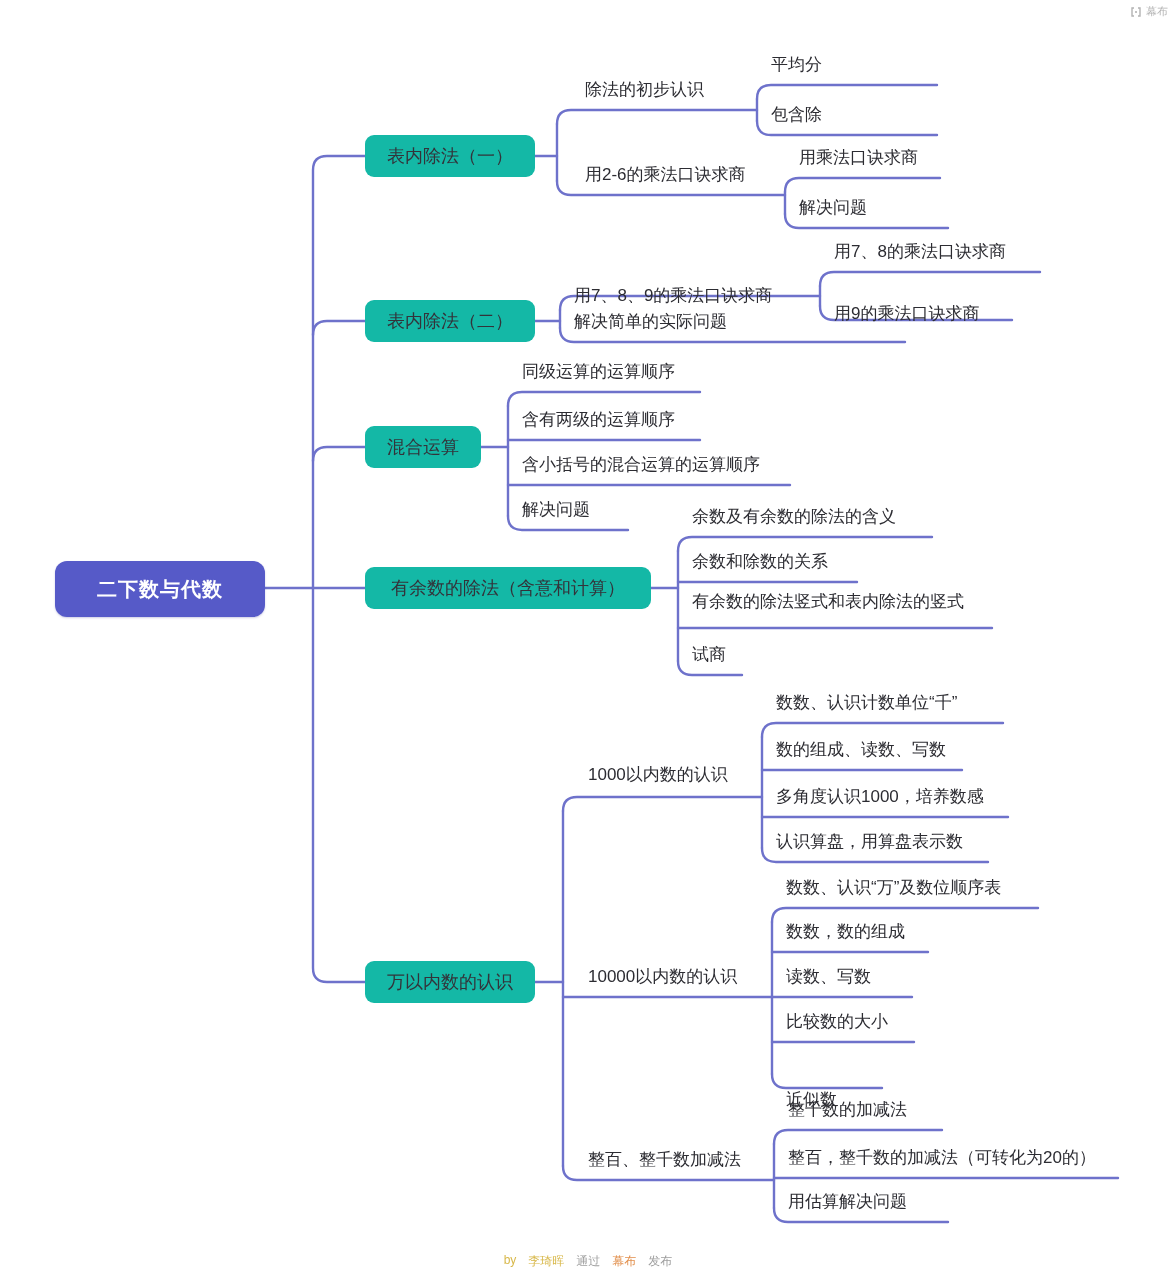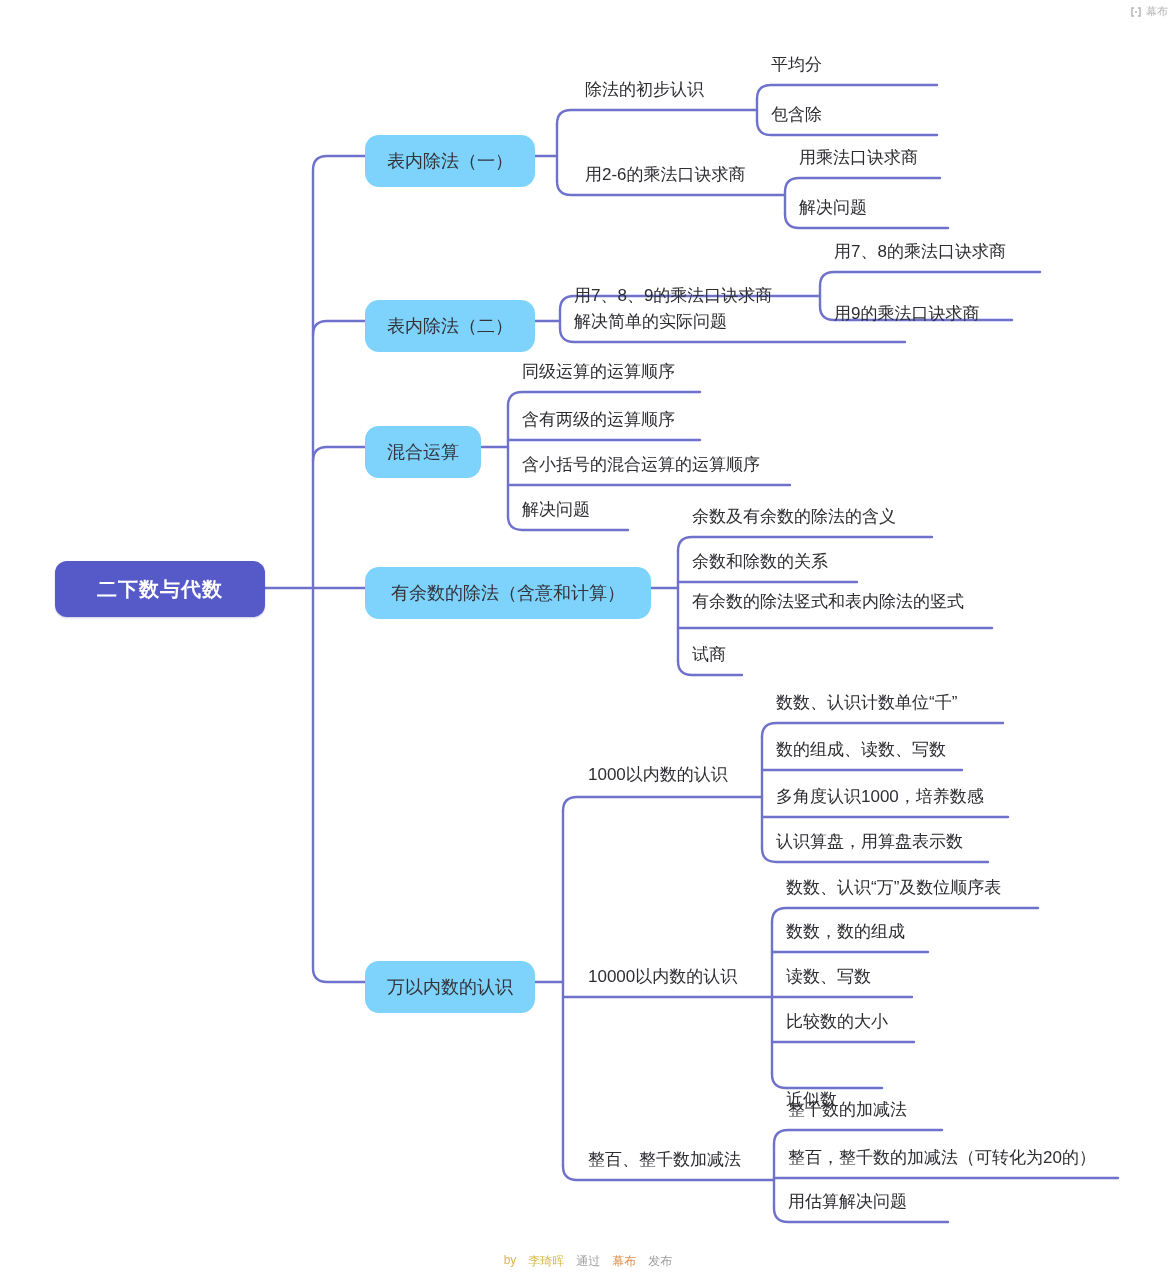--- a/index.html
+++ b/index.html
@@ -12,21 +12,21 @@
   svg.wires path { fill:none; stroke:#6e72cb; stroke-width:2.4; stroke-linecap:round; stroke-linejoin:round; }
 
   .root {
     position:absolute; left:55px; top:561px; width:210px; height:56px;
     background:#565ac8; color:#ffffff; border-radius:12px;
     display:flex; align-items:center; justify-content:center;
     font-size:20px; font-weight:bold; letter-spacing:1px;
     box-shadow:0 1px 2px rgba(60,60,150,.25);
   }
   .bnode {
-    position:absolute; height:52px; background:#7dd3fc; border-radius:14px;
+    position:absolute; height:42px; background:#14b8a6; border-radius:9px;
     display:flex; align-items:center; justify-content:center;
     font-size:18px; color:#33333a; font-weight:500; white-space:nowrap;
   }
   .lnode {
     position:absolute; font-size:17px; color:#2c2c32; white-space:nowrap; line-height:20px;
   }
   .brand {
     position:absolute; right:8px; top:4px; display:flex; align-items:center; gap:4px;
     color:#b3b3b3; font-size:11px;
   }

